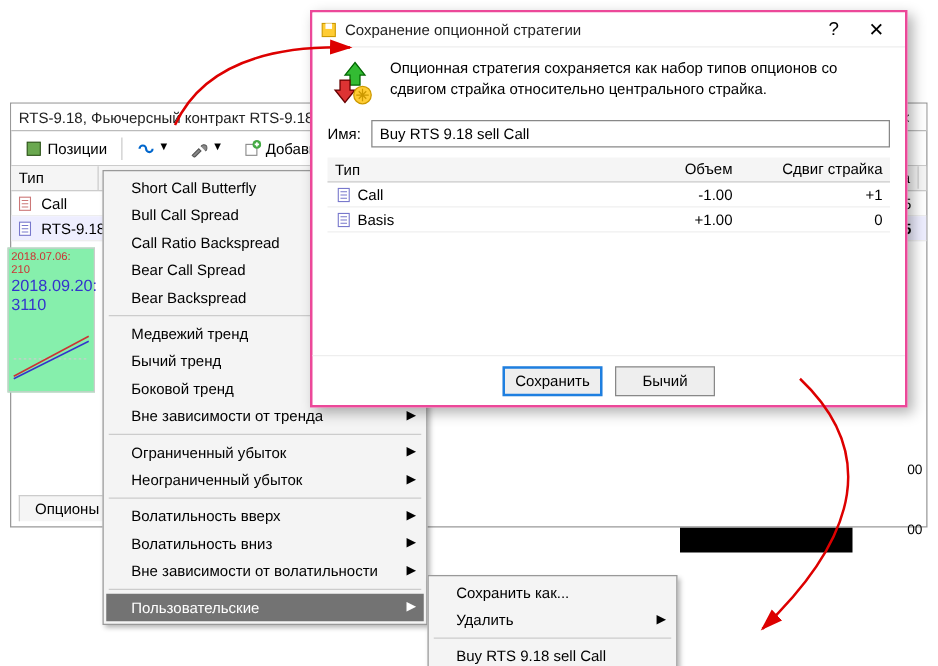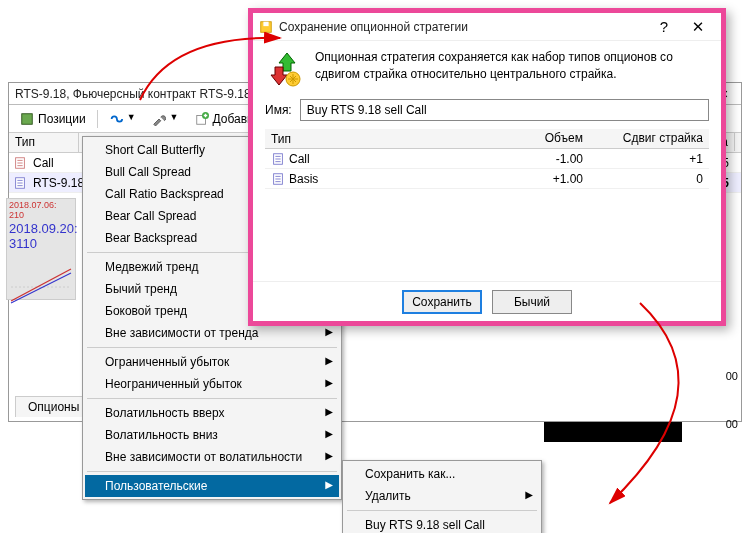--- a/index.html
+++ b/index.html
@@ -14,35 +14,35 @@
   .tb-btn { display: flex; align-items: flex-start; gap: 4px; padding: 2px 6px; border: 1px solid transparent; cursor: pointer; }
   .tb-sep { width: 1px; height: 18px; background: #ccc; margin: 0 2px; }
   .icon { width: 14px; height: 14px; display: inline-block; }
 
   .grid-header { height: 20px; background: #f5f5f5; border-bottom: 1px solid #ccc; display: flex; }
   .gh-cell { padding: 2px 6px; border-right: 1px solid #ccc; }
   .grid-row { height: 20px; display: flex; border-bottom: 1px solid #eee; align-items: center; }
   .gr-cell { padding: 2px 6px; }
   .last-col { position: absolute; right: 6px; }
 
-  .chart-box { position: absolute; left: 6px; top: 198px; width: 70px; height: 102px; border: 1px solid #ccc; background: #e5e5e5; font-size: 10px; }
+  .chart-box { position: absolute; left: 6px; top: 198px; width: 70px; height: 116px; border: 1px solid #ccc; background: #86efac; font-size: 10px; }
 
   .bottom-tab { position: absolute; left: 6px; bottom: 4px; padding: 3px 12px; border: 1px solid #ccc; border-bottom: none; background: #f5f5f5; cursor: pointer; }
 
   
   .menu { position: absolute; background: #f4f4f4; border: 1px solid #999; box-shadow: 2px 2px 4px rgba(0,0,0,.3); padding: 2px; }
   .menu-item { padding: 4px 26px 4px 20px; cursor: pointer; position: relative; white-space: nowrap; }
-  .menu-item:hover, .menu-item.sel { background: #0369a1; color: #fff; }
+  .menu-item:hover, .menu-item.sel { background: #737373; color: #fff; }
   .menu-sep { height: 1px; background: #ccc; margin: 3px 2px; }
   .menu-arrow { position: absolute; right: 6px; top: 4px; font-size: 10px; }
   .main-menu { left: 82px; top: 136px; width: 260px; }
   .sub-menu { left: 342px; top: 460px; width: 200px; }
 
   
-  .dialog { position: absolute; left: 248px; top: 8px; width: 478px; height: 318px; border: 5px solid #ec4899; background: #fff; box-shadow: 4px 4px 10px rgba(0,0,0,.3); display: flex; flex-direction: column; }
+  .dialog { position: absolute; left: 248px; top: 8px; width: 478px; height: 318px; border: 2px solid #ec4899; background: #fff; box-shadow: 4px 4px 10px rgba(0,0,0,.3); display: flex; flex-direction: column; }
   .dlg-title { height: 28px; background: #fff; border-bottom: 1px solid #eee; display: flex; align-items: center; padding: 0 6px; }
   .dlg-title-text { flex: 1; color: #222; margin-left: 6px; }
   .dlg-ctrl { width: 34px; text-align: center; cursor: pointer; font-size: 15px; font-family: sans-serif; }
   .dlg-body { flex: 1; padding: 8px 12px; display: flex; flex-direction: column; }
   .dlg-desc { display: flex; gap: 10px; align-items: flex-start; margin-bottom: 10px; }
   .dlg-icon { width: 40px; height: 40px; flex: none; }
   .dlg-name-row { display: flex; align-items: center; gap: 8px; margin-bottom: 8px; }
   .dlg-input { flex: 1; height: 22px; border: 1px solid #888; padding: 0 6px; }
   .dlg-table { flex: 1; border: 0px solid #ccc; }
   .dlg-th { background: #f5f5f5; border-bottom: 1px solid #ccc; display: flex; height: 20px; }

